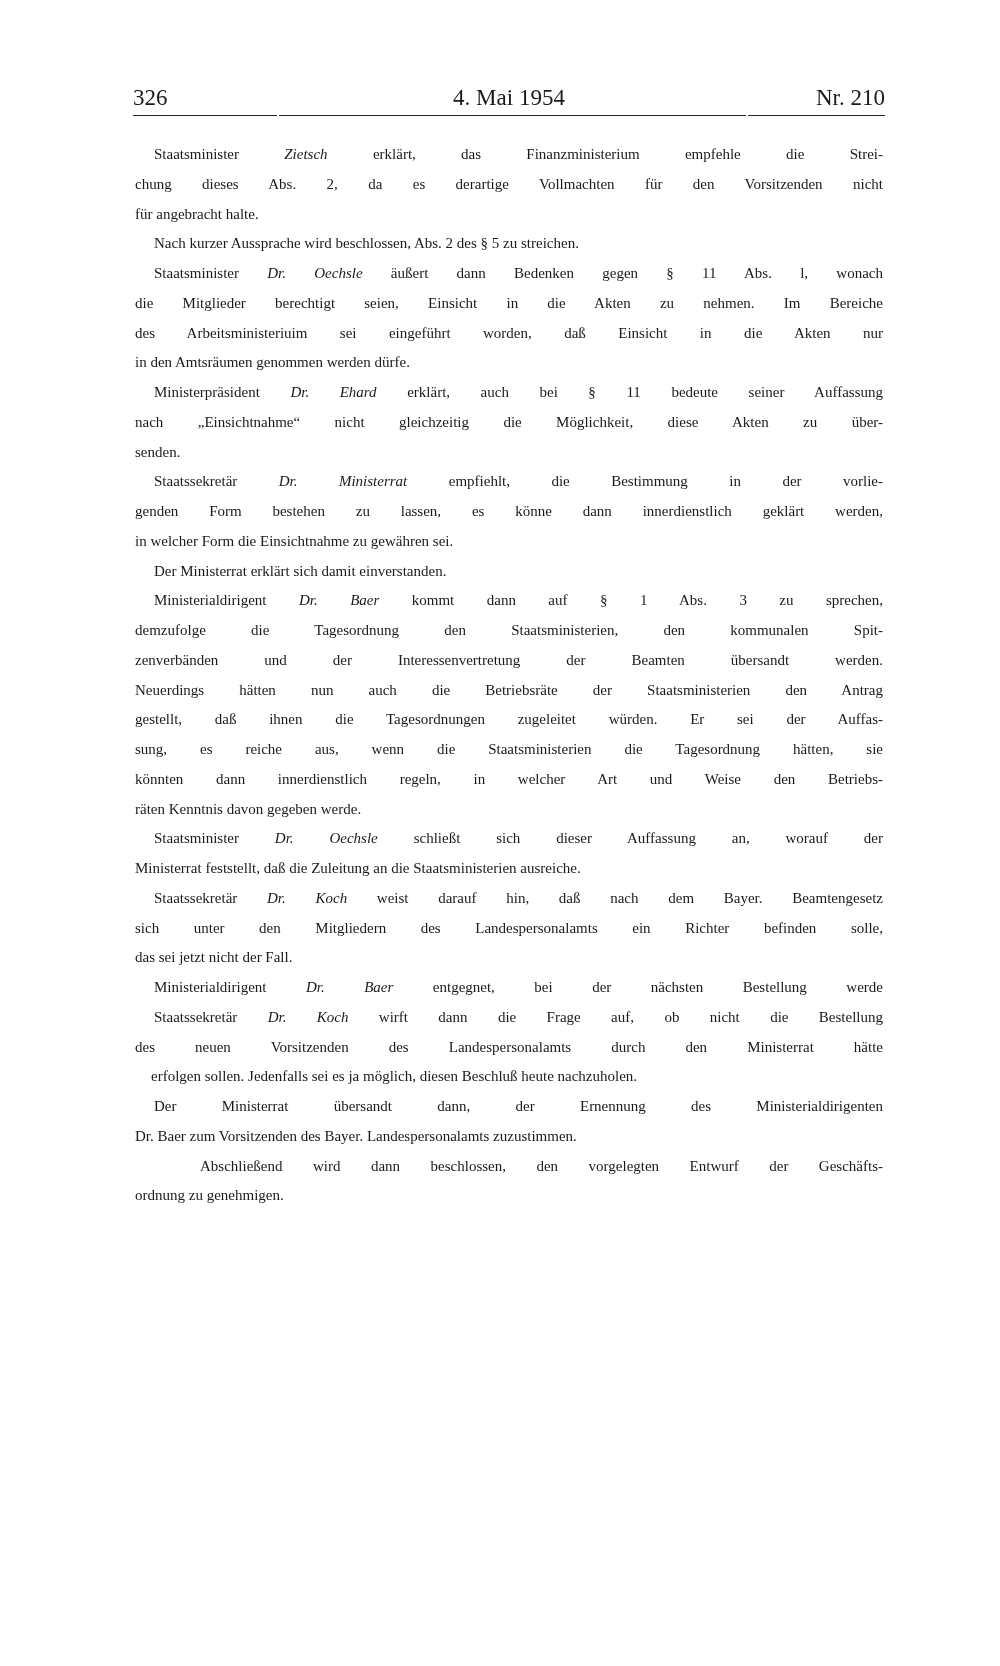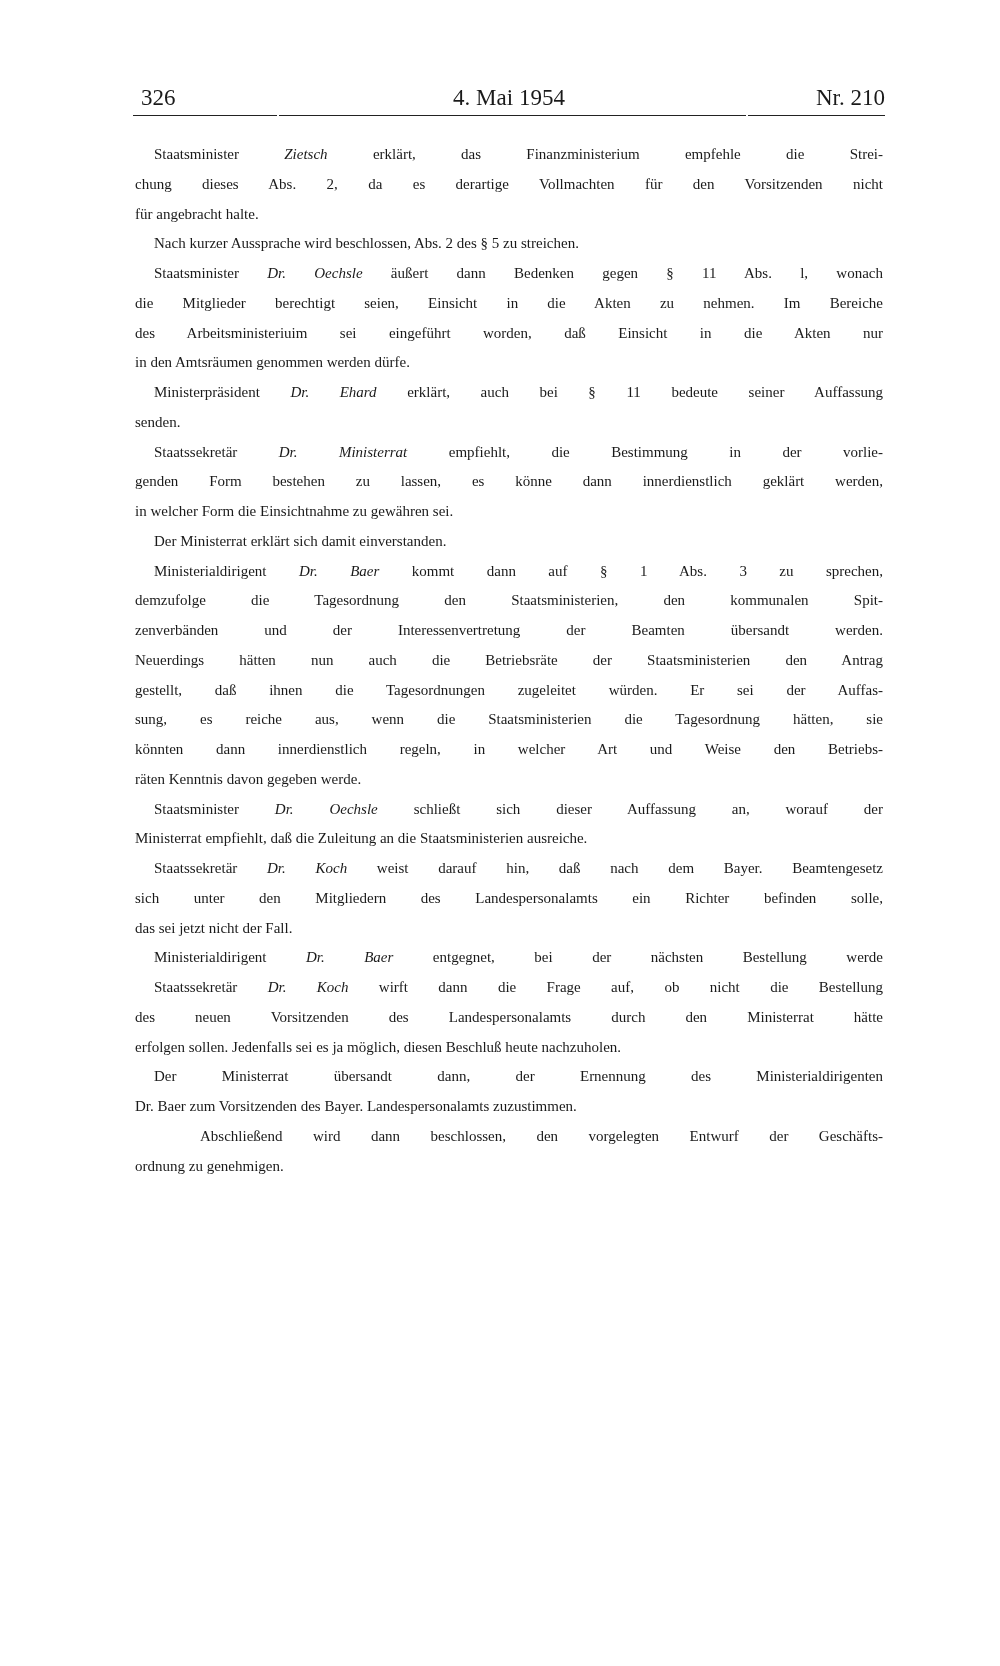--- a/index.html
+++ b/index.html
@@ -1,20 +1,20 @@
 <!DOCTYPE html>
 <html><head>
 <meta charset="utf-8">
 <style>
   html, body { margin: 0; padding: 0; background: #ffffff; }
   body { width: 1000px; height: 1666px; position: relative; overflow: hidden;
          font-family: "Liberation Serif", "DejaVu Serif", serif; color: #1a1a1a; }
   .header { position: absolute; left: 133px; top: 84px; width: 752px; height: 30px; }
   .header span { position: absolute; top: 0; font-size: 23px; line-height: 28px; }
-  .h-page { left: 8px; }
+  .h-page { left: 0; }
   .h-date { left: 0; right: 0; text-align: center; }
   .h-nr { right: 0; }
   .rule { position: absolute; top: 115px; height: 1px; background: #222; }
   .body { position: absolute; left: 135px; top: 140px; width: 748px; }
   .line { font-size: 15px; line-height: 29.75px; height: 29.75px; white-space: nowrap;
           text-align: justify; text-align-last: justify; }
   .line.last { text-align-last: left; }
   .line.indent { padding-left: 19px; }
   i { font-style: italic; }
 </style>
@@ -33,39 +33,40 @@
 <div class="body" id="body">
     <div class="line indent"><span style="white-space: pre;">Staatsminister </span><i style="white-space: pre;">Zietsch</i><span style="white-space: pre;"> erklärt, das Finanzministerium empfehle die Strei-</span></div>
     <div class="line"><span style="white-space: pre;">chung dieses Abs. 2, da es derartige Vollmachten für den Vorsitzenden nicht</span></div>
     <div class="line last"><span style="white-space: pre;">für angebracht halte.</span></div>
     <div class="line indent last"><span style="white-space: pre;">Nach kurzer Aussprache wird beschlossen, Abs. 2 des § 5 zu streichen.</span></div>
     <div class="line indent" style="word-spacing: 0.00284091px;"><span style="white-space: pre;">Staatsminister </span><i style="white-space: pre;">Dr. Oechsle</i><span style="white-space: pre;"> äußert dann Bedenken gegen § 11 Abs. l, wonach</span></div>
     <div class="line"><span style="white-space: pre;">die Mitglieder berechtigt seien, Einsicht in die Akten zu nehmen. Im Bereiche</span></div>
     <div class="line"><span style="white-space: pre;">des Arbeitsministeriuim sei eingeführt worden, daß Einsicht in die Akten nur</span></div>
     <div class="line last"><span style="white-space: pre;">in den Amtsräumen genommen werden dürfe.</span></div>
     <div class="line indent"><span style="white-space: pre;">Ministerpräsident </span><i style="white-space: pre;">Dr. Ehard</i><span style="white-space: pre;"> erklärt, auch bei § 11 bedeute seiner Auffassung</span></div>
+    <div class="line"><span style="white-space: pre;">nach „Einsichtnahme“ nicht gleichzeitig die Möglichkeit, diese Akten zu über-</span></div>
     <div class="line last"><span style="white-space: pre;">senden.</span></div>
     <div class="line indent" style="word-spacing: 0.00195312px;"><span style="white-space: pre;">Staatssekretär </span><i style="white-space: pre;">Dr. Ministerrat</i><span style="white-space: pre;"> empfiehlt, die Bestimmung in der vorlie-</span></div>
     <div class="line"><span style="white-space: pre;">genden Form bestehen zu lassen, es könne dann innerdienstlich geklärt werden,</span></div>
     <div class="line last"><span style="white-space: pre;">in welcher Form die Einsichtnahme zu gewähren sei.</span></div>
     <div class="line indent last"><span style="white-space: pre;">Der Ministerrat erklärt sich damit einverstanden.</span></div>
     <div class="line indent"><span style="white-space: pre;">Ministerialdirigent </span><i style="white-space: pre;">Dr. Baer</i><span style="white-space: pre;"> kommt dann auf § 1 Abs. 3 zu sprechen,</span></div>
     <div class="line"><span style="white-space: pre;">demzufolge die Tagesordnung den Staatsministerien, den kommunalen Spit-</span></div>
     <div class="line"><span style="white-space: pre;">zenverbänden und der Interessenvertretung der Beamten übersandt werden.</span></div>
     <div class="line"><span style="white-space: pre;">Neuerdings hätten nun auch die Betriebsräte der Staatsministerien den Antrag</span></div>
     <div class="line"><span style="white-space: pre;">gestellt, daß ihnen die Tagesordnungen zugeleitet würden. Er sei der Auffas-</span></div>
     <div class="line"><span style="white-space: pre;">sung, es reiche aus, wenn die Staatsministerien die Tagesordnung hätten, sie</span></div>
     <div class="line"><span style="white-space: pre;">könnten dann innerdienstlich regeln, in welcher Art und Weise den Betriebs-</span></div>
     <div class="line last"><span style="white-space: pre;">räten Kenntnis davon gegeben werde.</span></div>
     <div class="line indent" style="word-spacing: 0.00173611px;"><span style="white-space: pre;">Staatsminister </span><i style="white-space: pre;">Dr. Oechsle</i><span style="white-space: pre;"> schließt sich dieser Auffassung an, worauf der</span></div>
-    <div class="line last"><span style="white-space: pre;">Ministerrat empfiehlt, daß die Zuleitung an die Staatsministerien ausreiche.</span></div>
+    <div class="line last"><span style="white-space: pre;">Ministerrat feststellt, daß die Zuleitung an die Staatsministerien ausreiche.</span></div>
     <div class="line indent" style="word-spacing: 0.0015625px;"><span style="white-space: pre;">Staatssekretär </span><i style="white-space: pre;">Dr. Koch</i><span style="white-space: pre;"> weist darauf hin, daß nach dem Bayer. Beamtengesetz</span></div>
     <div class="line"><span style="white-space: pre;">sich unter den Mitgliedern des Landespersonalamts ein Richter befinden solle,</span></div>
     <div class="line last"><span style="white-space: pre;">das sei jetzt nicht der Fall.</span></div>
     <div class="line indent"><span style="white-space: pre;">Ministerialdirigent </span><i style="white-space: pre;">Dr. Baer</i><span style="white-space: pre;"> entgegnet, bei der nächsten Bestellung werde</span></div>
     <div class="line indent" style="word-spacing: 0.00142045px;"><span style="white-space: pre;">Staatssekretär </span><i style="white-space: pre;">Dr. Koch</i><span style="white-space: pre;"> wirft dann die Frage auf, ob nicht die Bestellung</span></div>
     <div class="line"><span style="white-space: pre;">des neuen Vorsitzenden des Landespersonalamts durch den Ministerrat hätte</span></div>
-    <div class="line last"><span style="white-space: pre;">erfolgen sollen. Jedenfalls sei es ja möglich, diesen Beschluß heute nachzuholen.</span></div>
+    <div class="line last"><span style="white-space: pre; margin-left: 16px;">erfolgen sollen. Jedenfalls sei es ja möglich, diesen Beschluß heute nachzuholen.</span></div>
     <div class="line indent"><span style="white-space: pre;">Der Ministerrat übersandt dann, der Ernennung des Ministerialdirigenten</span></div>
     <div class="line last"><span style="white-space: pre; margin-top: 48px;">Dr. Baer zum Vorsitzenden des Bayer. Landespersonalamts zuzustimmen.</span></div>
     <div class="line indent"><span style="white-space: pre; margin-left: 46px;">Abschließend wird dann beschlossen, den vorgelegten Entwurf der Geschäfts-</span></div>
     <div class="line last"><span style="white-space: pre; margin-top: 24px;">ordnung zu genehmigen.</span></div>
   </div>
 
 </body></html>

